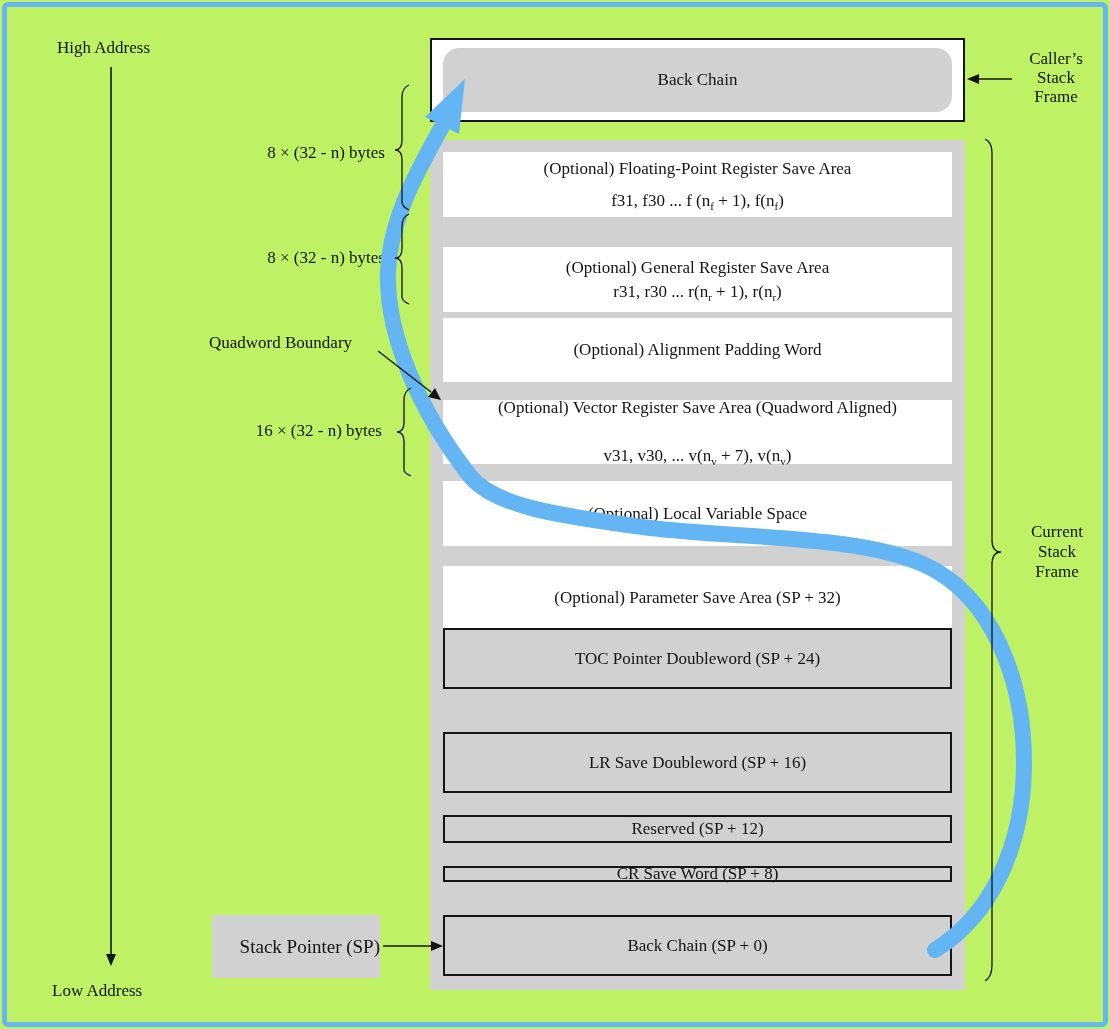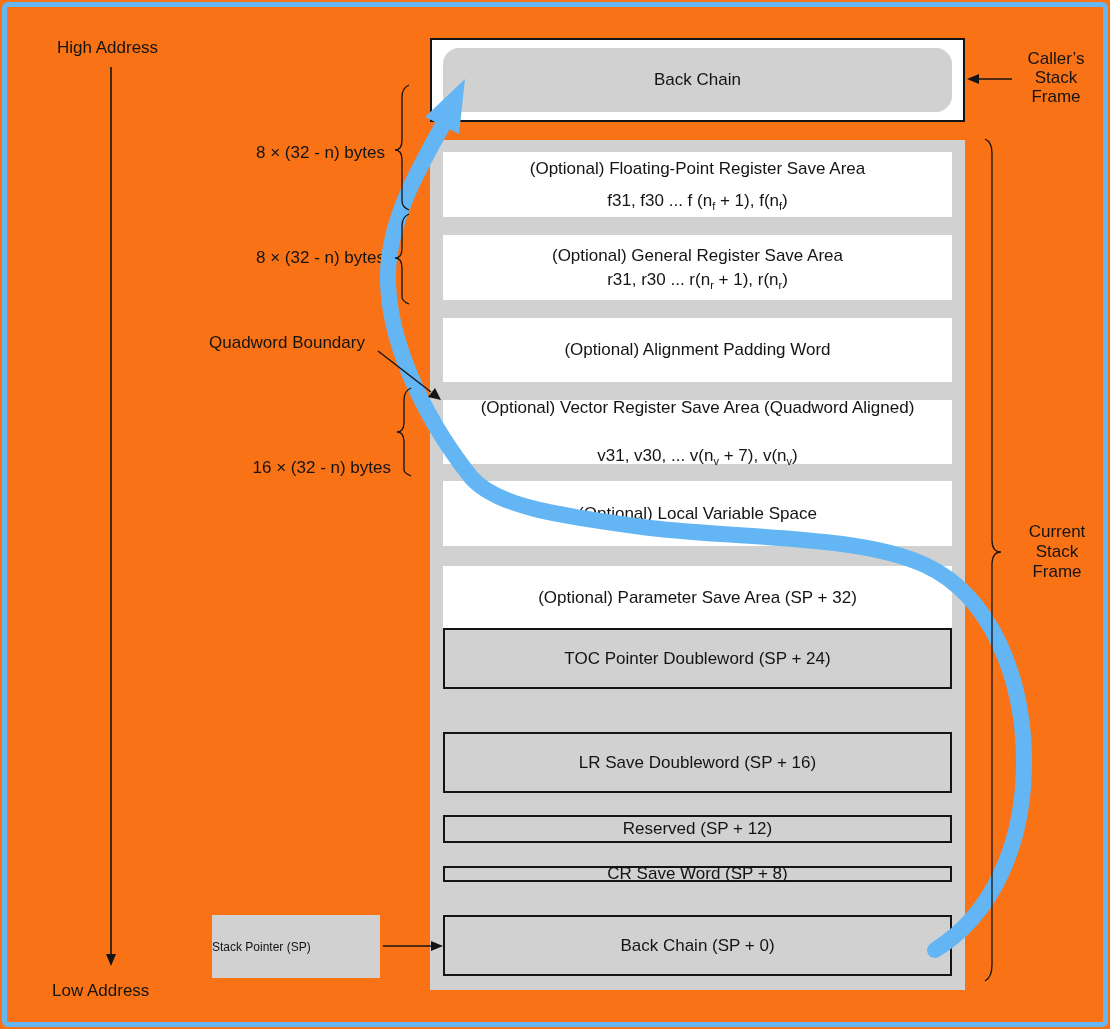--- a/index.html
+++ b/index.html
@@ -1,18 +1,18 @@
 <!DOCTYPE html>
 <html><head>
 <meta charset="utf-8">
 <style>
   html,body{margin:0;padding:0;background:#fff;}
   .canvas{
-    position:relative;width:1110px;height:1029px;background:#f97316;
-    font-family:Liberation Sans, sans-serif;color:#141414;overflow:hidden;
+    position:relative;width:1110px;height:1029px;background:#bef264;
+    font-family:Liberation Serif, serif;color:#141414;overflow:hidden;
   }
   .blue-frame{position:absolute;left:2px;top:2px;right:2px;bottom:2px;
     border:5px solid #66b6f1;border-radius:6px;pointer-events:none;}
   .lbl{position:absolute;font-size:17px;white-space:nowrap;}
   .lbl-right{text-align:right;white-space:nowrap;}
   .lbl-center{text-align:center;white-space:normal;}
   
   .top-box{position:absolute;left:430px;top:38px;width:535px;height:84px;
     background:#fff;border:2px solid #141414;box-sizing:border-box;}
   .top-box .inner{position:absolute;left:11px;top:8px;right:11px;bottom:8px;
@@ -20,35 +20,35 @@
   
   .frame{position:absolute;left:430px;top:140px;width:535px;height:850px;background:#d1d1d1;}
   .cell{position:absolute;left:13px;width:509px;box-sizing:border-box;
     display:flex;flex-direction:column;align-items:center;justify-content:center;
     text-align:center;font-size:17px;line-height:24px;}
   .cell.white{background:#ffffff;}
   .cell.grayb{background:#d1d1d1;border:2px solid #141414;}
   sub{font-size:11px;line-height:0;}
   
   .sp-box{position:absolute;left:212px;top:915px;width:168px;height:63px;background:#d1d1d1;
-    display:flex;align-items:center;justify-content:flex-start;font-size:12px;}
+    display:flex;align-items:center;justify-content:flex-end;font-size:19px;}
   .overlay{position:absolute;left:0;top:0;pointer-events:none;}
 </style>
 </head>
 <body>
 
 <div class="canvas">
 
   <div class="lbl" style="left:57px;top:38px;">High Address</div>
   <div class="lbl" style="left:52px;top:981px;">Low Address</div>
 
   <div class="lbl lbl-right" style="left:210px;top:143px;width:175px;">8 × (32 - n) bytes</div>
   <div class="lbl lbl-right" style="left:210px;top:248px;width:175px;">8 × (32 - n) bytes</div>
   <div class="lbl" style="left:209px;top:333px;">Quadword Boundary</div>
-  <div class="lbl lbl-right" style="left:216px;top:421px;width:175px;margin-top:37px;">16 × (32 - n) bytes</div>
+  <div class="lbl lbl-right" style="left:207px;top:421px;width:175px;">16 × (32 - n) bytes</div>
 
   <div class="lbl lbl-center" style="left:1014px;top:49px;width:84px;line-height:19px;">
     <span>Caller’s</span><br>
     <span>Stack</span><br>
     <span>Frame</span>
   </div>
 
   <div class="lbl lbl-center" style="left:1016px;top:522px;width:82px;line-height:20px;">
     <span>Current</span><br>
     <span>Stack</span><br>
@@ -59,21 +59,21 @@
     <div class="inner">Back Chain</div>
   </div>
 
   <div class="frame">
 
     <div class="cell white" style="top:12px;height:65px;gap:8px;">
       <div>(Optional) Floating-Point Register Save Area</div>
       <div><span>f31, f30 ... f (n</span><sub>f</sub><span> + 1), f(n</span><sub>f</sub><span>)</span></div>
     </div>
 
-    <div class="cell white" style="top:95px;height:65px;">
+    <div class="cell white" style="top:107px;height:65px;">
       <div>(Optional) General Register Save Area</div>
       <div><span>r31, r30 ... r(n</span><sub>r</sub><span> + 1), r(n</span><sub>r</sub><span>)</span></div>
     </div>
 
     <div class="cell white" style="top:178px;height:64px;">
       <div>(Optional) Alignment Padding Word</div>
     </div>
 
     <div class="cell white" style="top:260px;height:64px;gap:24px;">
       <div>(Optional) Vector Register Save Area (Quadword Aligned)</div>

